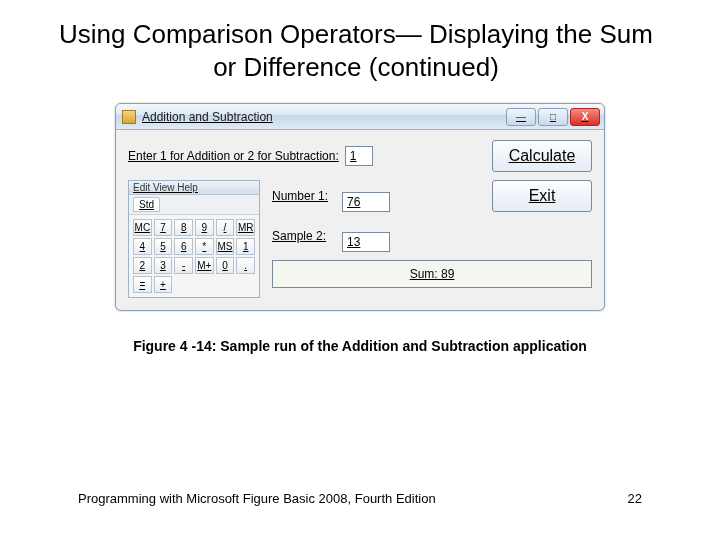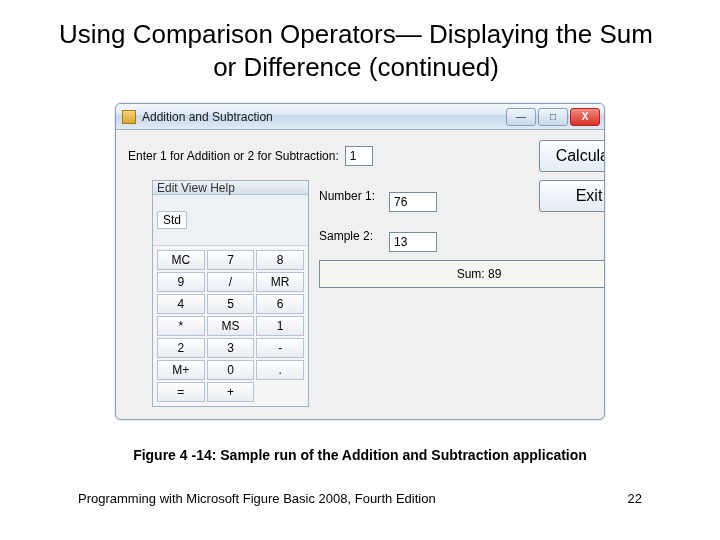--- a/index.html
+++ b/index.html
@@ -43,20 +43,21 @@
 
   
   .window {
     width: 490px;
     border: 1px solid #8aa0b6;
     border-radius: 6px;
     overflow: hidden;
     box-shadow: 0 0 2px rgba(0,0,0,.3);
     font-size: 12px;
     background: #f0f0f0;
+    text-decoration: underline;
   }
   .titlebar {
     height: 26px;
     background: linear-gradient(#f6f9fd, #dbe7f4 45%, #c5d7ea 46%, #dfeaf6);
     border-bottom: 1px solid #9fb3c8;
     display: flex;
     align-items: center;
     padding: 0 4px 0 6px;
   }
   .app-icon {
@@ -112,43 +113,42 @@
   .row3 { grid-column: 2; display: flex; align-items: center; gap: 8px; }
   .result-box {
     grid-column: 2 / span 2;
     border: 1px solid #7a8a9a;
     background: #f6f6f0;
     height: 28px;
     display: flex; align-items: center; justify-content: center;
   }
   .keypad {
     grid-column: 1; grid-row: 2 / span 4;
-    width: 157px;
+    width: 132px;
     border: 1px solid #9fb3c8;
     background: #f5f5f5;
-    font-size: 12px;
-    margin-left: 24px;
+    font-size: 10px;
   }
   .kp-title {
     height: 14px;
     background: linear-gradient(#eef3f8, #d3dee9);
     border-bottom: 1px solid #b4c2d1;
     padding: 0 4px;
     color: #333;
     display: flex; align-items: center;
   }
   .kp-tabs {
-    display: flex; gap: 2px; padding: 16px 4px;
+    display: flex; gap: 2px; padding: 2px 4px;
     background: #eef1f4;
     border-bottom: 1px solid #cbd4de;
   }
   .kp-tab { padding: 1px 5px; border: 1px solid #b4c2d1; background: #fcfdff; border-radius: 2px 2px 0 0; }
   .kp-grid {
     display: grid;
-    grid-template-columns: repeat(3, 1fr);
+    grid-template-columns: repeat(6, 1fr);
     gap: 2px;
     padding: 4px;
   }
   .kp-key {
     border: 1px solid #b4c2d1;
     background: linear-gradient(#fff, #e9edf2);
     text-align: center;
     padding: 2px 0;
   }
   .num1-label, .num2-label { min-width: 62px; }

